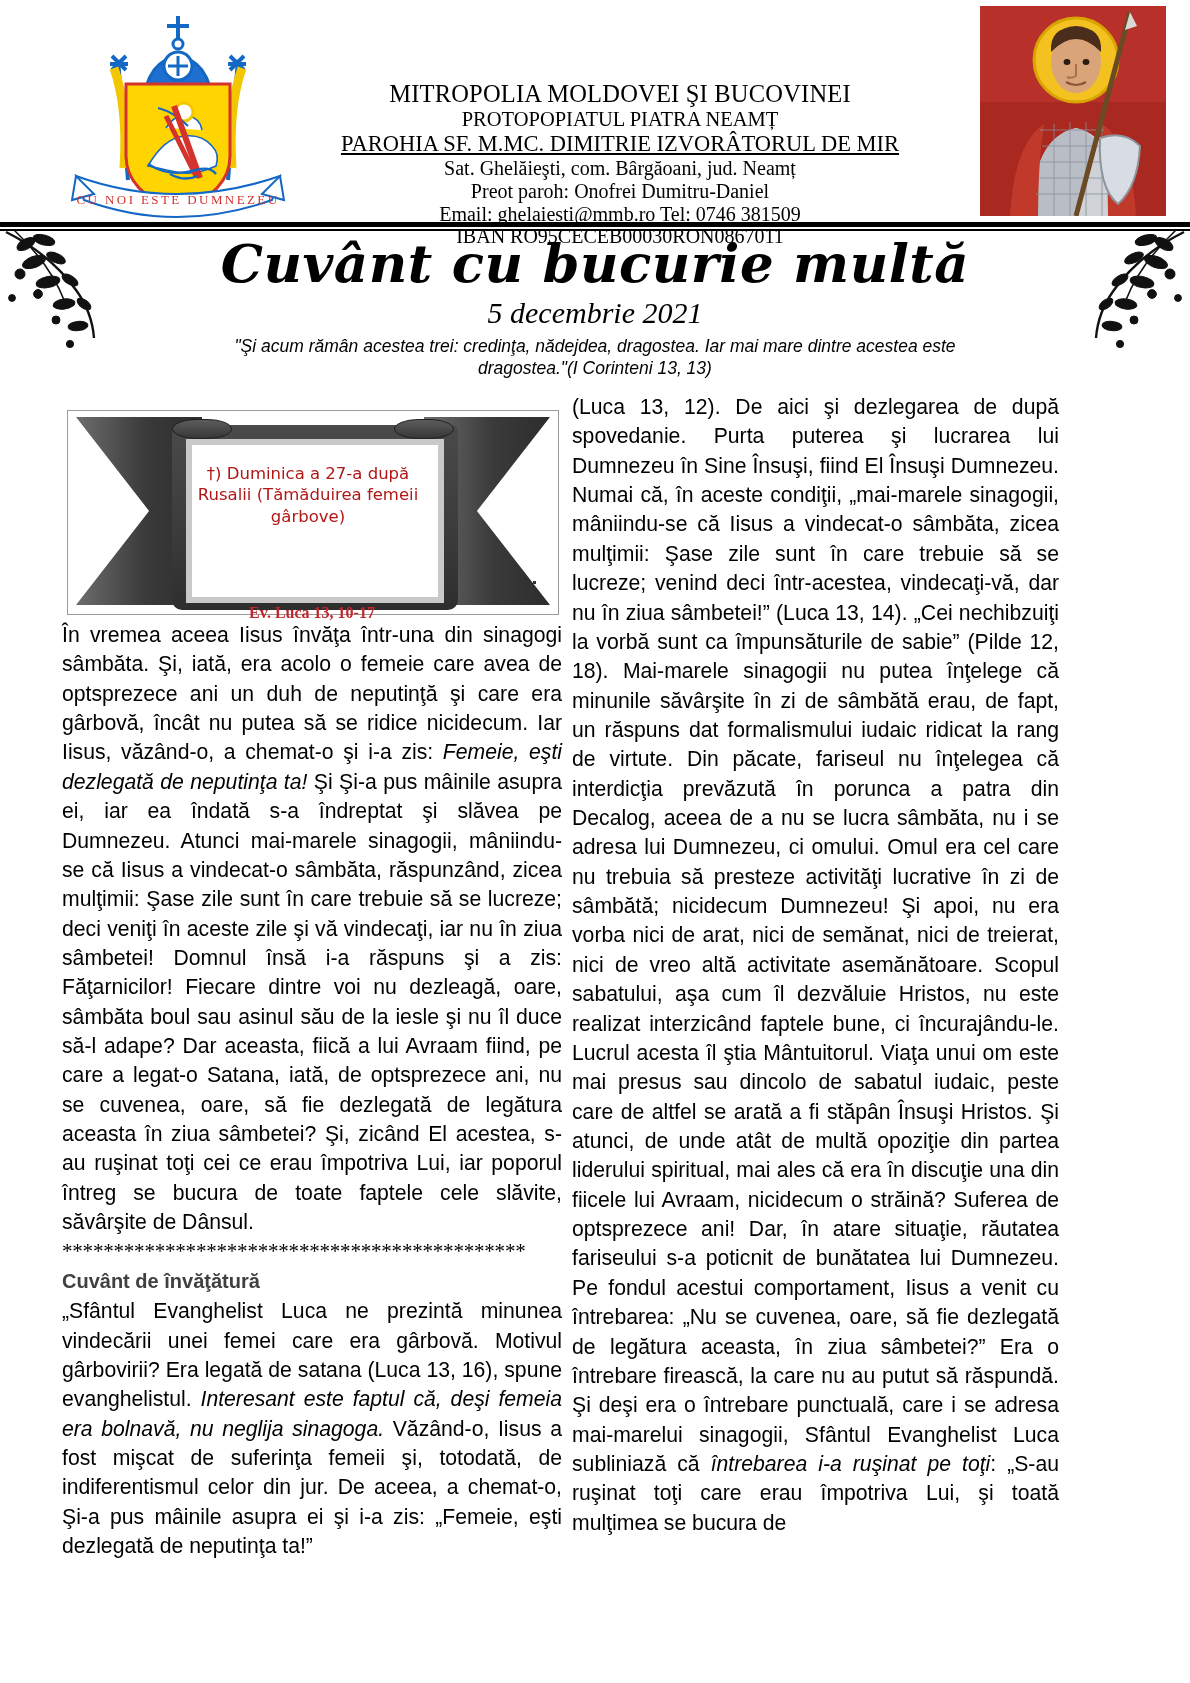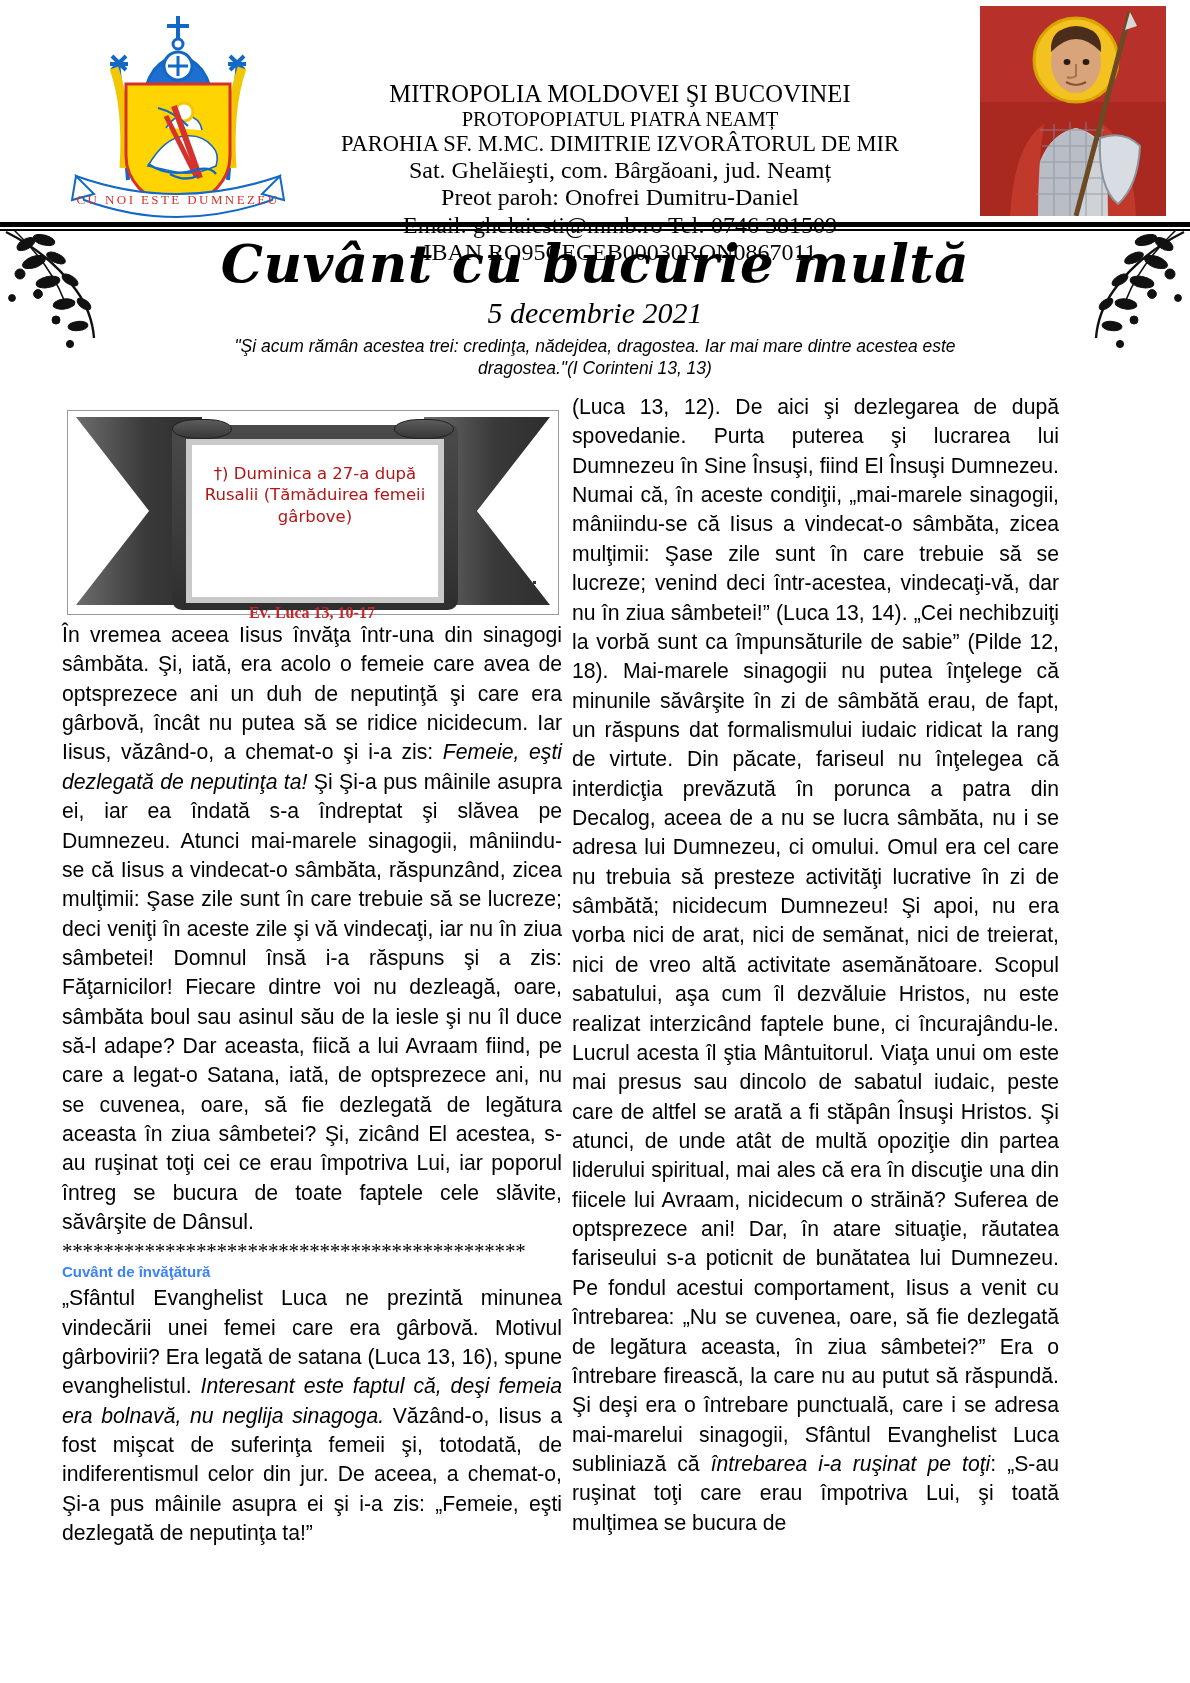--- a/index.html
+++ b/index.html
@@ -55,23 +55,24 @@
     letter-spacing: 0.2px;
     white-space: nowrap;
   }
   .mh-l2 {
     font-size: 20.5px;
     white-space: nowrap;
   }
   .mh-l3 {
     font-size: 22.5px;
     white-space: nowrap;
+    text-decoration: underline;
   }
   .mh-l4, .mh-l5, .mh-l6, .mh-l7 {
-    font-size: 24px;
+    font-size: 20px;
     white-space: nowrap;
   }
 
   
   .rule-top {
     position: absolute;
     left: 0;
     right: 0;
     top: 222px;
     height: 5px;
@@ -227,21 +228,20 @@
     background: #c9c9c9;
     padding: 6px;
     box-sizing: border-box;
   }
   .slide-white {
     width: 100%;
     height: 100%;
     background: #ffffff;
     display: flex;
     align-items: flex-start;
-    justify-content: center;
     padding-top: 18px;
     box-sizing: border-box;
   }
   .slide-title {
     font-family: "DejaVu Sans", sans-serif;
     color: #b01717;
     font-size: 16.5px;
     font-weight: normal;
     line-height: 1.3;
     text-align: center;
@@ -273,22 +273,23 @@
     font-family: "Liberation Serif", serif;
     font-size: 21px;
     letter-spacing: -0.2px;
     line-height: 1.0;
     margin-top: 4px;
     word-break: break-all;
   }
   .section-head {
     font-family: "Liberation Sans", sans-serif;
     font-weight: bold;
-    font-size: 15px;
-    color: #3b82f6;
+    font-size: 20px;
+    color: #404040;
+    margin-top: 6px;
     margin-bottom: 1px;
     text-align: left;
   }
 </style>
 </head>
 <body>
 
 <div class="page">
 
   <div class="masthead">

